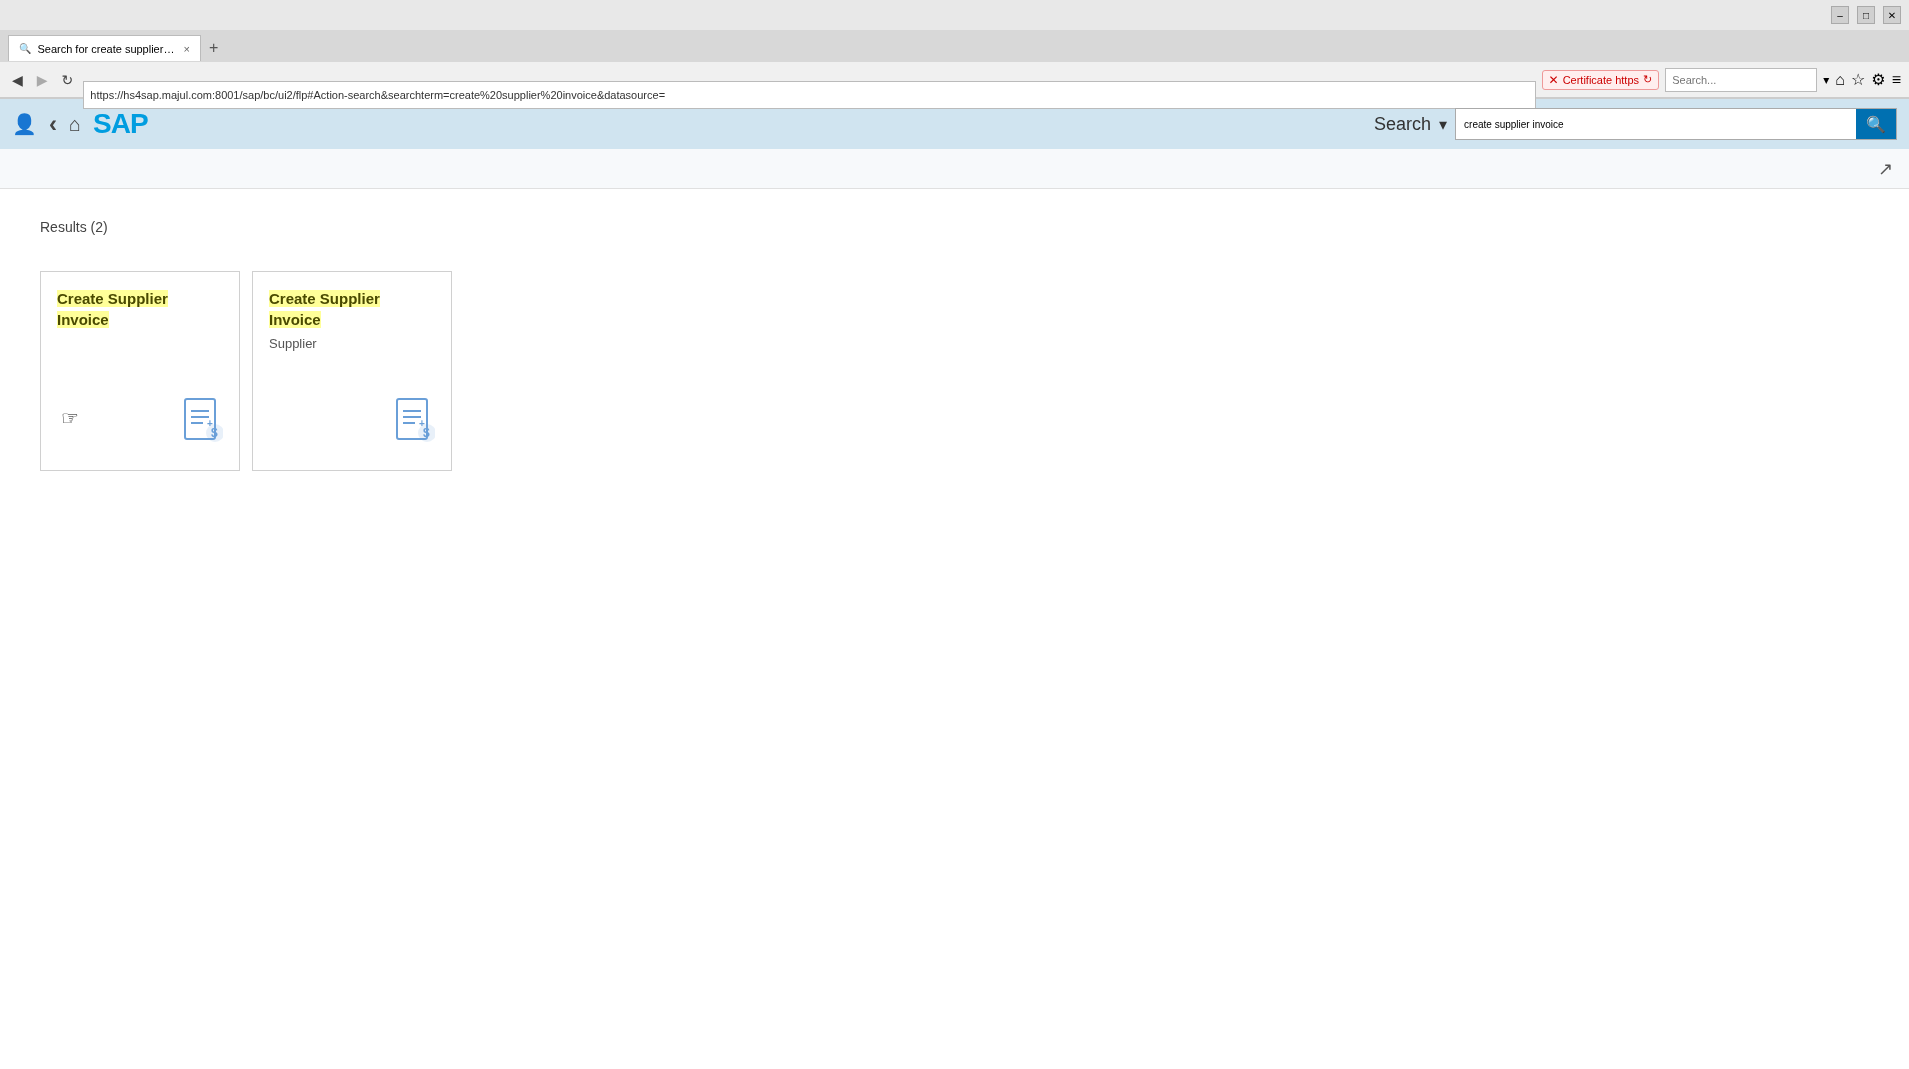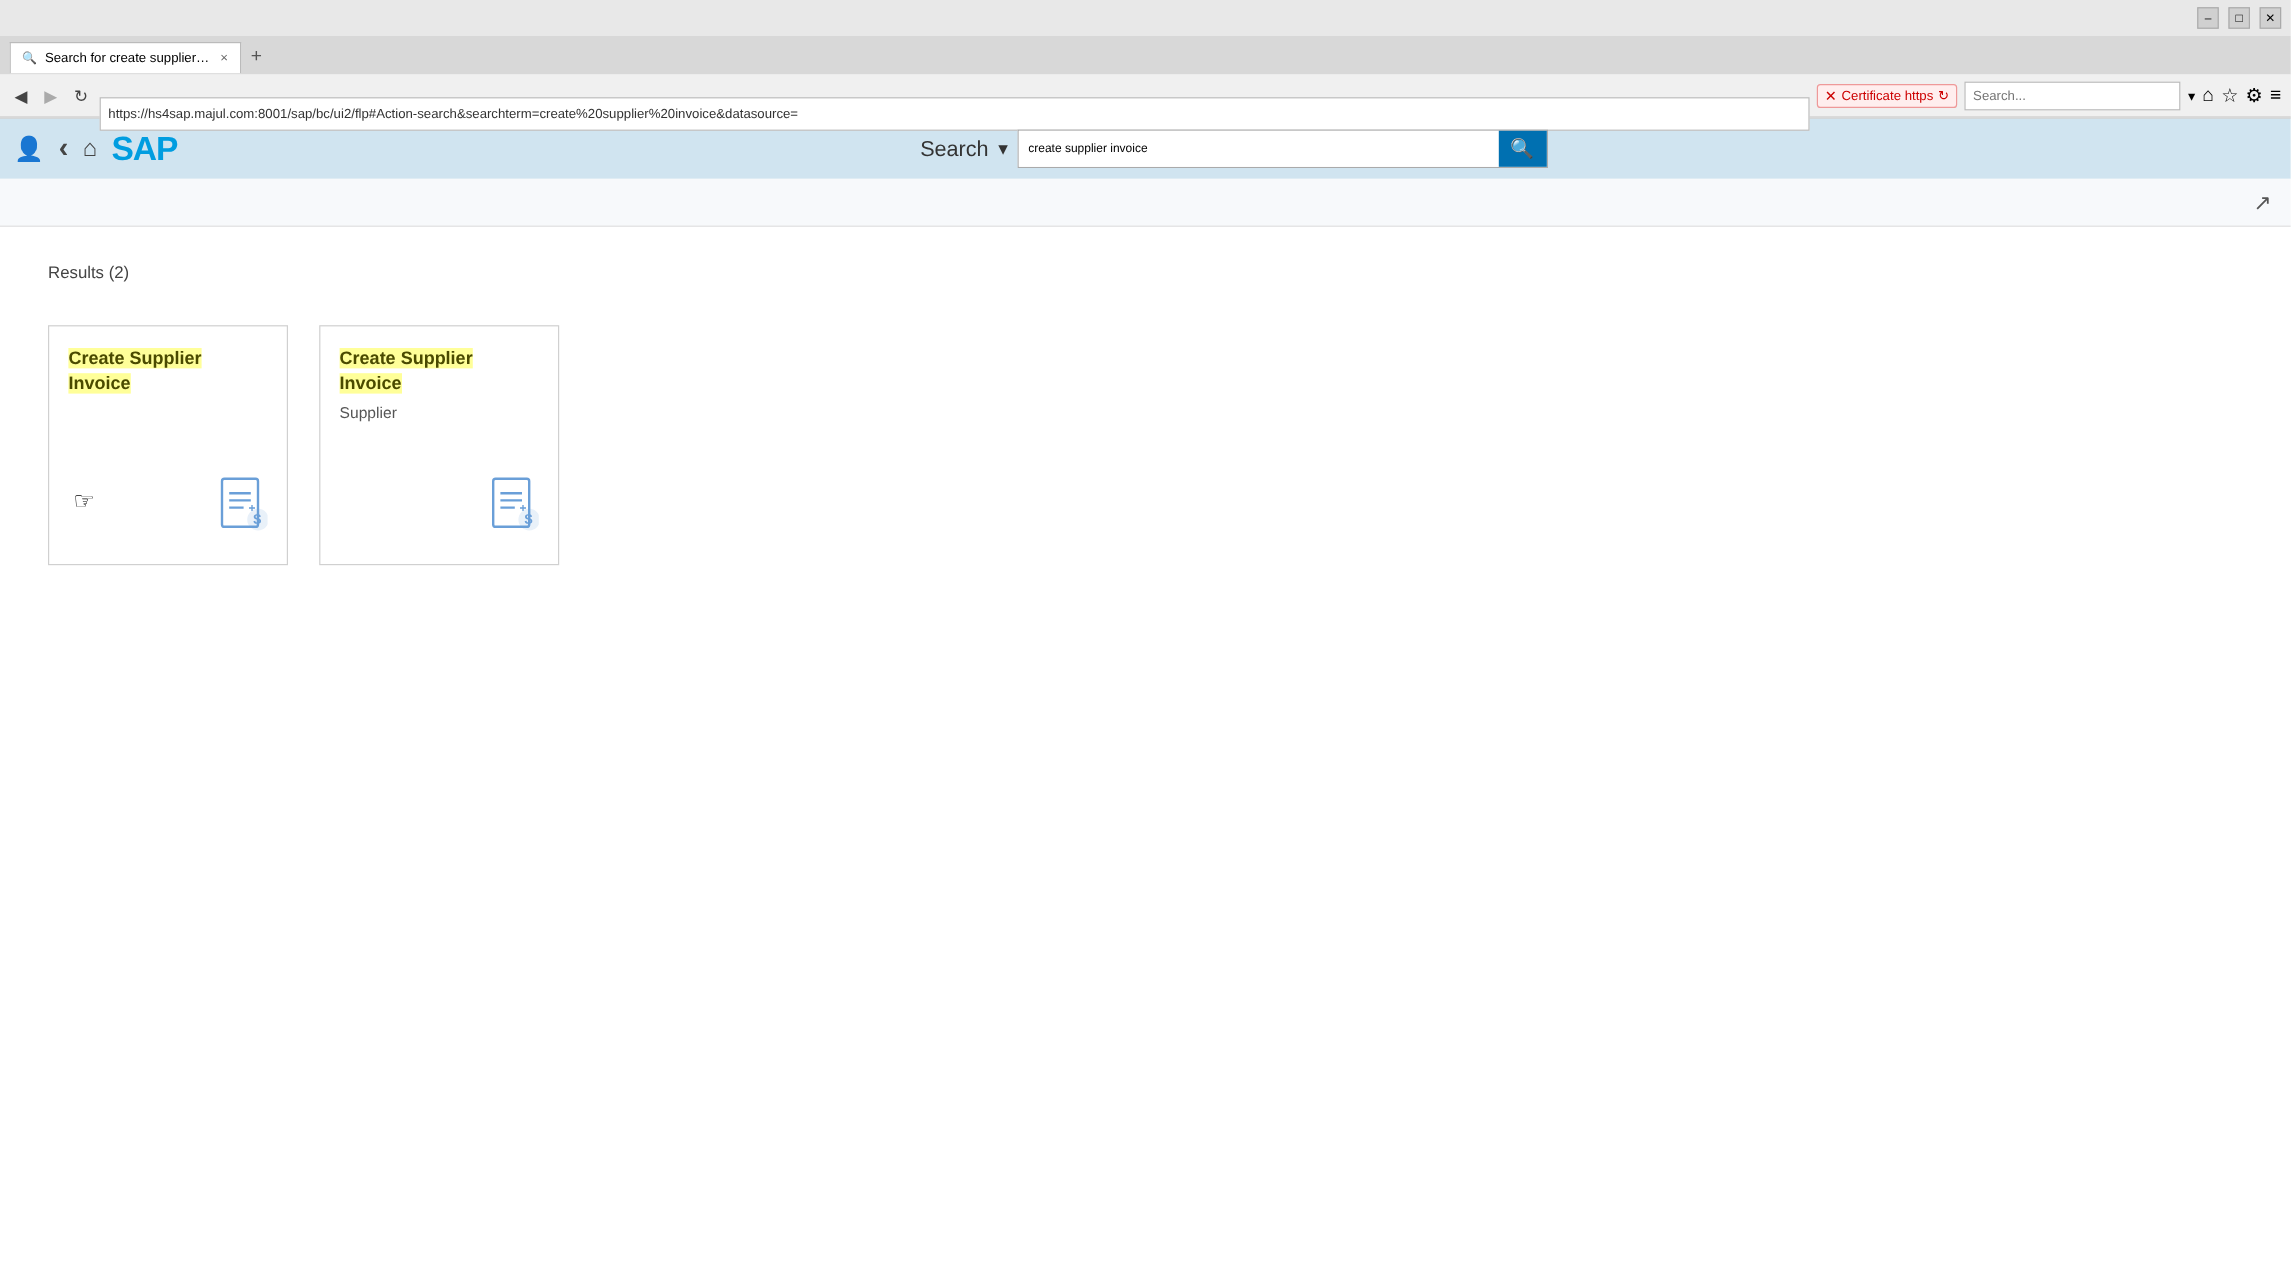--- a/index.html
+++ b/index.html
@@ -17,44 +17,44 @@
     .tab-title { font-size: 11px; white-space: nowrap; overflow: hidden; text-overflow: ellipsis; max-width: 140px; }
     .tab-close { font-size: 11px; color: #666; cursor: pointer; }
     .tab-new { background: none; border: none; padding: 4px 8px; cursor: pointer; font-size: 16px; color: #555; }
 
     .address-bar { display: flex; align-items: center; padding: 4px 8px; background: #f0f0f0; border-bottom: 1px solid #ccc; height: 36px; gap: 6px; }
     .nav-btn { background: none; border: none; cursor: pointer; font-size: 14px; color: #444; padding: 2px 4px; }
     .nav-btn:disabled { color: #aaa; }
     .address-input { flex: 1; height: 28px; border: 1px solid #bbb; padding: 2px 6px; font-size: 11px; background: #fff; color: #333; margin-top: 30px; }
     .cert-error { display: flex; align-items: center; gap: 4px; font-size: 11px; color: #c00; border: 1px solid #e99; background: #fee; padding: 2px 6px; border-radius: 3px; }
     .cert-icon { color: #c00; font-size: 12px; }
-    .search-box-browser { height: 24px; border: 1px solid #bbb; padding: 2px 6px; font-size: 11px; width: 180px; }
+    .search-box-browser { height: 24px; border: 1px solid #bbb; padding: 2px 6px; font-size: 11px; width: 152px; }
 
     
     .sap-shell { background: #d0e4f0; height: 50px; display: flex; align-items: center; padding: 0 12px; gap: 12px; }
     .shell-icon { font-size: 20px; color: #444; cursor: pointer; }
     .shell-logo { display: flex; align-items: center; }
     .sap-logo-text { font-size: 28px; font-weight: bold; color: #009de0; font-family: 'Arial Black', sans-serif; letter-spacing: -1px; }
-    .shell-search-area { flex: 1; display: flex; justify-content: center; align-items: center; gap: 8px; }
+    .shell-search-area { flex: 1; display: flex; justify-content: flex-end; align-items: center; gap: 8px; }
     .search-label { font-size: 18px; color: #333; cursor: pointer; }
     .search-dropdown-btn { background: none; border: none; cursor: pointer; font-size: 16px; color: #333; }
     .shell-search-input-wrap { display: flex; align-items: center; border: 1px solid #aaa; background: #fff; height: 32px; }
     .shell-search-input { border: none; outline: none; padding: 0 8px; font-size: 10px; width: 400px; height: 100%; }
     .shell-search-btn { background: #0070b1; border: none; height: 100%; padding: 0 10px; cursor: pointer; color: #fff; font-size: 16px; }
 
     
     .sub-header { height: 40px; border-bottom: 1px solid #e0e0e0; background: #f7f9fb; display: flex; align-items: center; justify-content: flex-end; padding: 0 16px; }
     .share-icon { font-size: 18px; color: #555; cursor: pointer; }
 
     
     .main-content { padding: 30px 40px; }
     .results-label { font-size: 14px; color: #444; margin-bottom: 36px; }
 
     
-    .cards-container { display: flex; gap: 26px; flex-wrap: wrap; }
+    .cards-container { display: flex; gap: 12px; flex-wrap: wrap; }
     .result-card { border: 1px solid #d0d0d0; background: #fff; width: 200px; min-height: 200px; padding: 16px; cursor: pointer; display: flex; flex-direction: column; justify-content: space-between; position: relative; }
     .card-title { font-size: 15px; font-weight: bold; color: #4a4a00; background-color: #ffff99; display: inline; line-height: 1.4; }
     .card-subtitle { font-size: 13px; color: #555; margin-top: 6px; }
     .card-icon-area { display: flex; justify-content: flex-end; align-items: flex-end; margin-top: 20px; }
     .invoice-icon { font-size: 36px; color: #6a9fd8; }
 
     
     .cursor-hand { position: absolute; left: 20px; bottom: 40px; font-size: 20px; pointer-events: none; }
   </style>
 </head>

